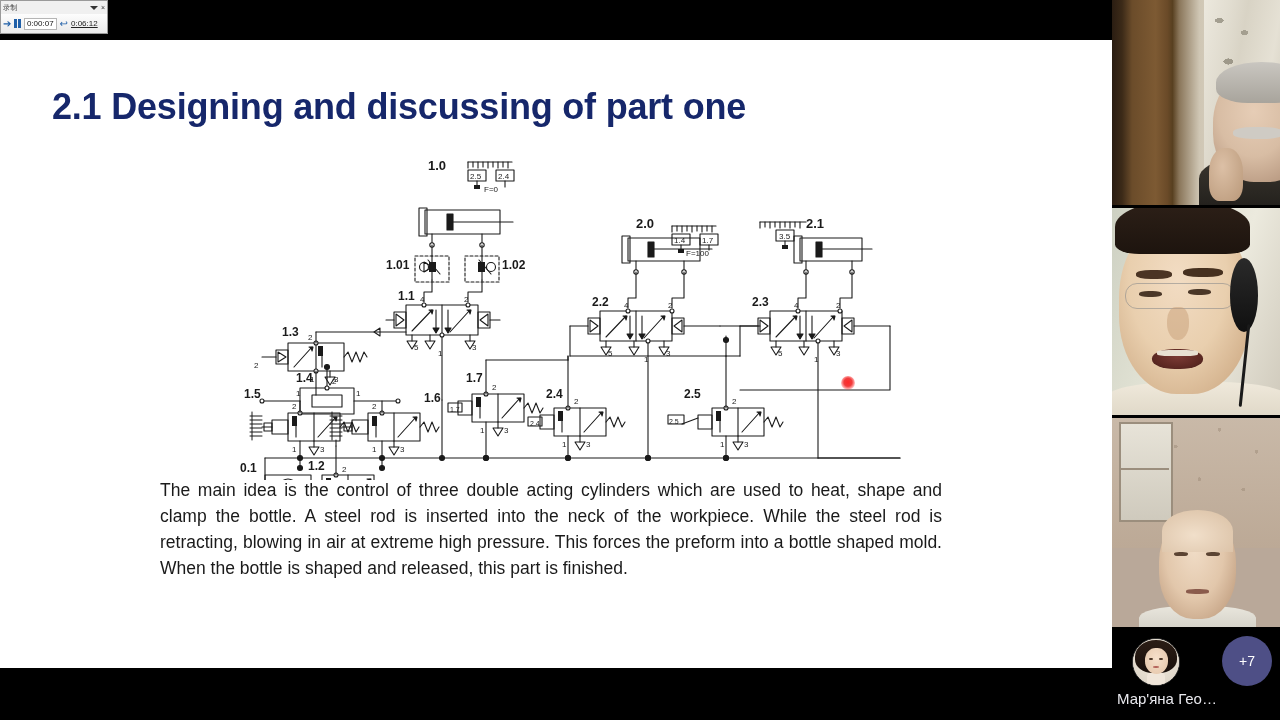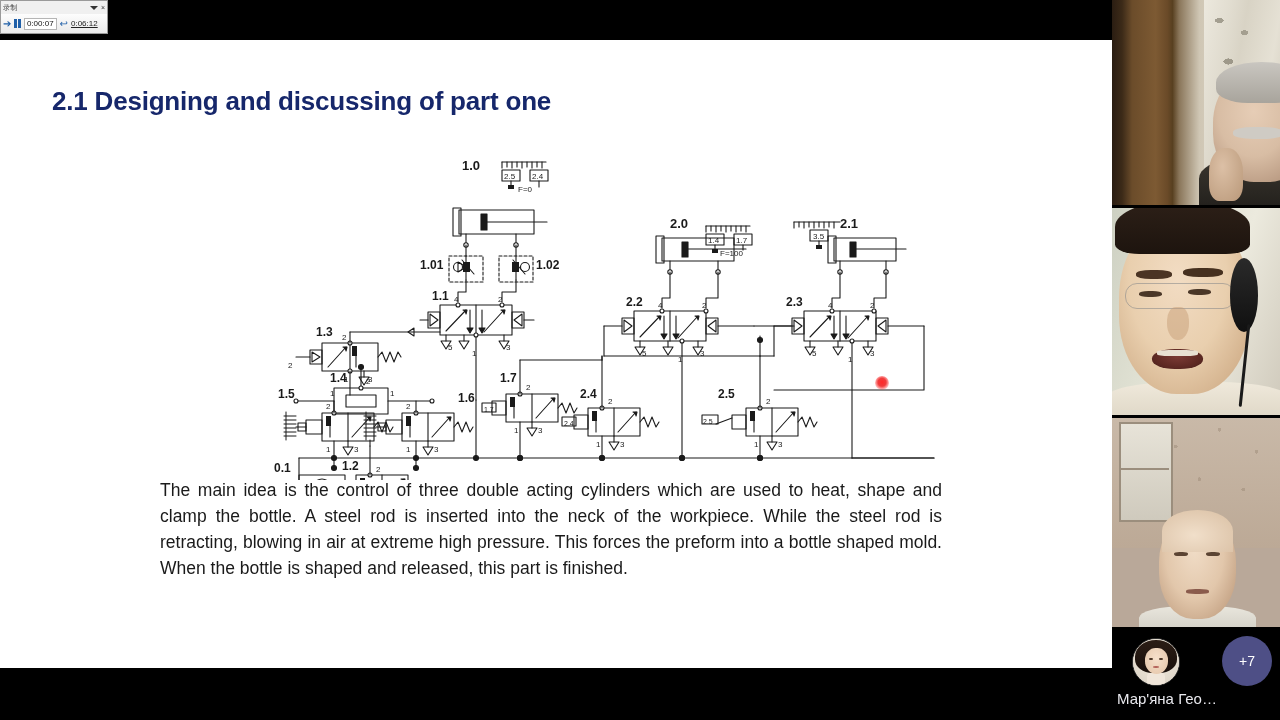--- a/index.html
+++ b/index.html
@@ -25,27 +25,27 @@
   #playbar .pb-row{height:19px;display:flex;align-items:center;gap:3px;padding:0 2px;
            background:linear-gradient(#fdfdfd,#eaeaea);}
   #playbar .pb-ico{font-size:10px;color:#1f5fa8;line-height:1;}
   #playbar .pb-pause{display:flex;gap:1.5px;}
   #playbar .pb-pause i{display:block;width:2.5px;height:9px;background:#1f5fa8;}
   #playbar .pb-time{font-size:8px;color:#111;background:#fff;border:1px solid #b5b5b5;
            padding:1px 2px;line-height:1;}
   #playbar .pb-total{font-size:8px;color:#222;line-height:1;text-decoration:underline;}
 
   
-  #slide-title{position:absolute;left:52px;top:46px;font-size:26px;font-weight:bold;
+  #slide-title{position:absolute;left:52px;top:46px;font-size:36px;font-weight:bold;
            color:#16276b;letter-spacing:-.2px;font-family:"Liberation Sans",sans-serif;}
   #body-text{position:absolute;left:160px;top:438px;width:782px;font-size:17.5px;
            color:#1a1a1a;line-height:1.48;text-align:justify;
            font-family:"Liberation Sans",sans-serif;}
 
-  #diagram{position:absolute;left:0;top:110px;width:1112px;height:330px;margin-left:34px;}
+  #diagram{position:absolute;left:0;top:110px;width:1112px;height:330px;}
 
   
   #cursor-dot{position:absolute;left:841px;top:226px;width:14px;height:14px;border-radius:50%;
      background:radial-gradient(circle at 50% 45%, #ff2a2a 0%, #f13c3c 38%, rgba(255,60,60,.45) 62%, rgba(255,70,70,0) 80%);}
 
   
   #rail{position:absolute;left:1112px;top:0;width:168px;height:720px;background:#000;}
   .tile{position:absolute;left:0;width:168px;overflow:hidden;background:#0b0b0b;}
   #tile1{top:0;height:205px;}
   #tile2{top:208px;height:207px;}

